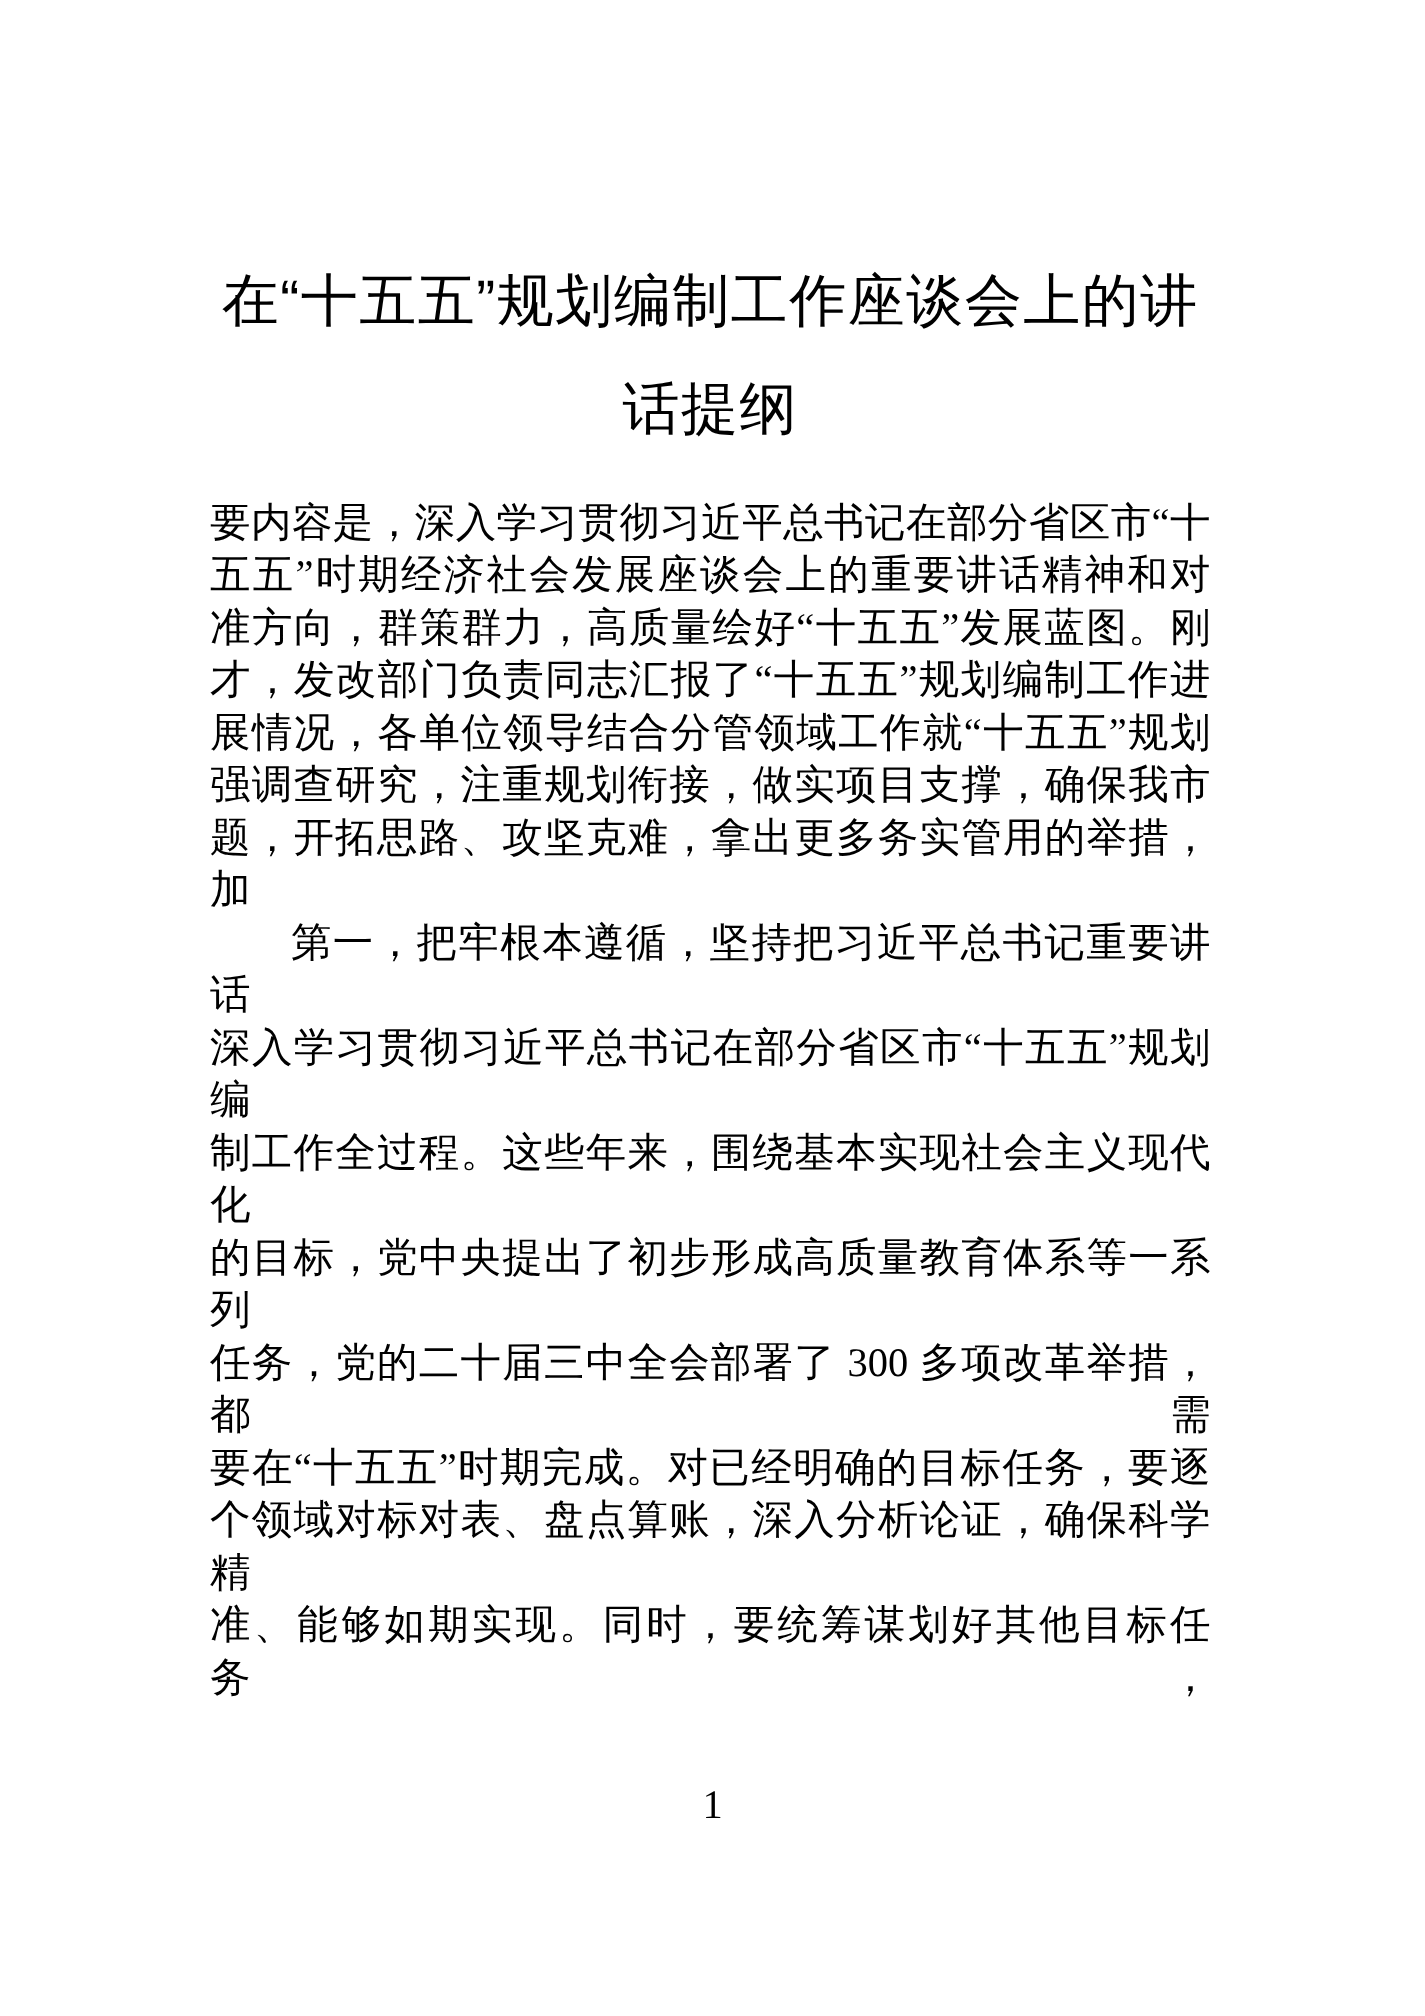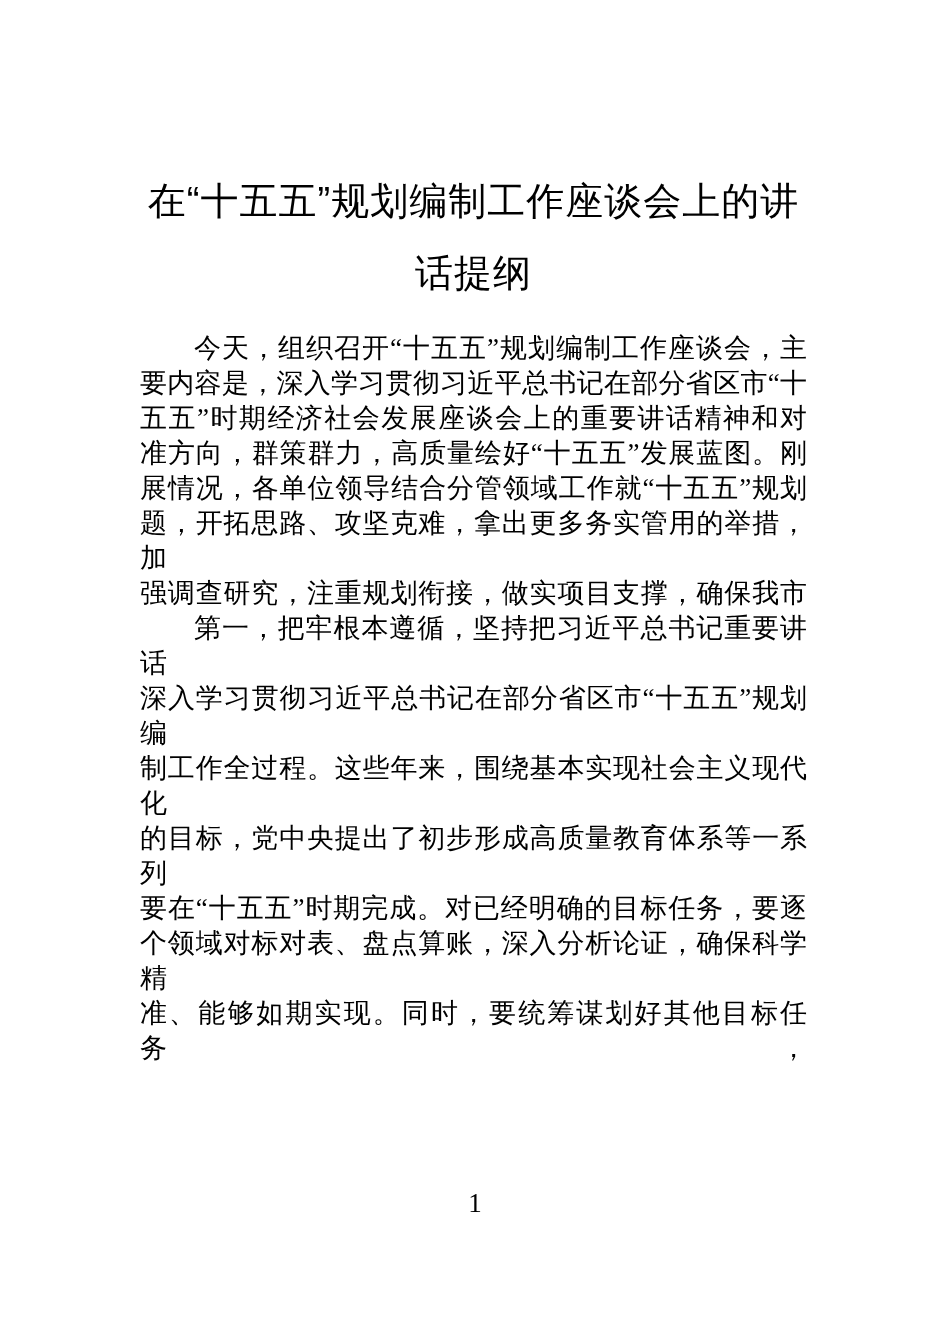--- a/index.html
+++ b/index.html
@@ -55,29 +55,30 @@
 </style>
 </head>
 <body>
 
 <div class="page">
   <h1 class="doc-title">
       <div class="title-line">在“十五五”规划编制工作座谈会上的讲</div>
       <div class="title-line">话提纲</div>
     </h1>
   <div class="doc-body">
-      <div class="line indent">今天，组织召开“十五五”规划编制工作座谈会，主</div>
       <div class="line">要内容是，深入学习贯彻习近平总书记在部分省区市“十</div>
       <div class="line">五五”时期经济社会发展座谈会上的重要讲话精神和对</div>
       <div class="line">准方向，群策群力，高质量绘好“十五五”发展蓝图。刚</div>
+      <div class="line">才，发改部门负责同志汇报了“十五五”规划编制工作进</div>
       <div class="line">展情况，各单位领导结合分管领域工作就“十五五”规划</div>
+      <div class="line">强调查研究，注重规划衔接，做实项目支撑，确保我市</div>
       <div class="line">题，开拓思路、攻坚克难，拿出更多务实管用的举措，加</div>
-      <div class="line">强调查研究，注重规划衔接，做实项目支撑，确保我市</div>
       <div class="line indent">第一，把牢根本遵循，坚持把习近平总书记重要讲话</div>
       <div class="line">深入学习贯彻习近平总书记在部分省区市“十五五”规划编</div>
       <div class="line">制工作全过程。这些年来，围绕基本实现社会主义现代化</div>
       <div class="line">的目标，党中央提出了初步形成高质量教育体系等一系列</div>
+      <div class="line">任务，党的二十届三中全会部署了 300 多项改革举措，都需</div>
       <div class="line">要在“十五五”时期完成。对已经明确的目标任务，要逐</div>
       <div class="line">个领域对标对表、盘点算账，深入分析论证，确保科学精</div>
       <div class="line">准、能够如期实现。同时，要统筹谋划好其他目标任务，</div>
     </div>
   <div class="page-number">1</div>
 </div>
 
 </body></html>

